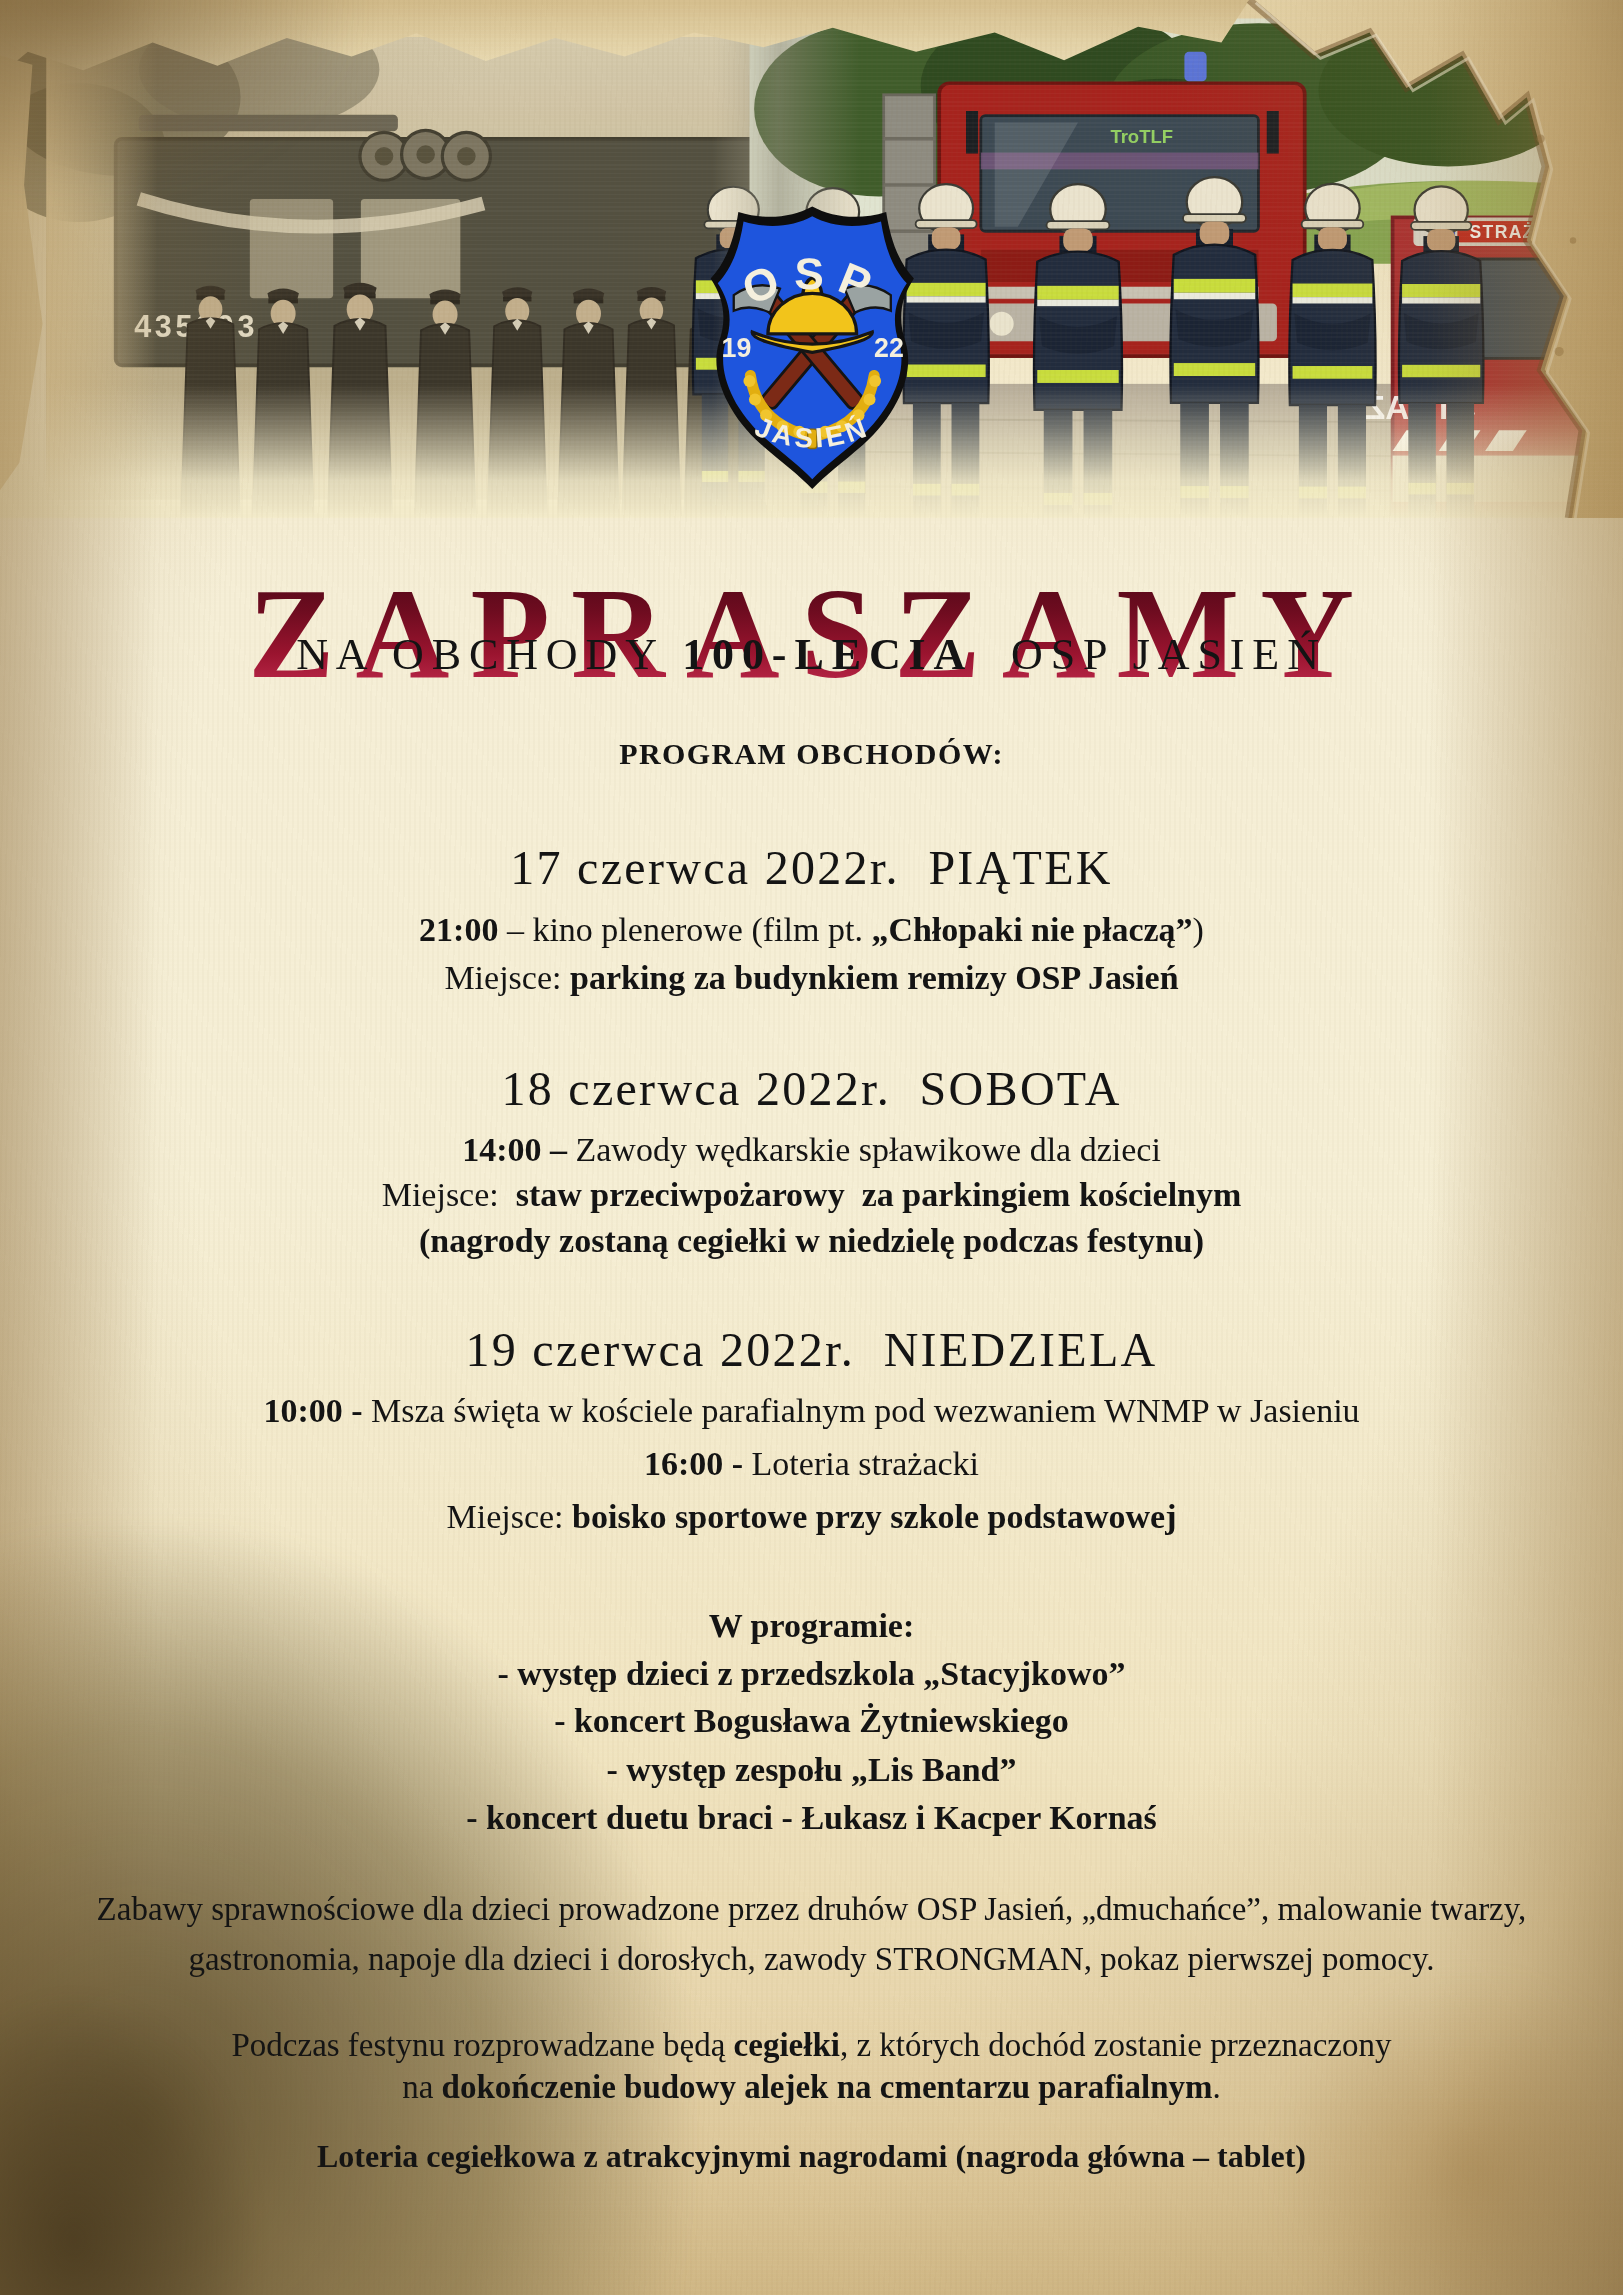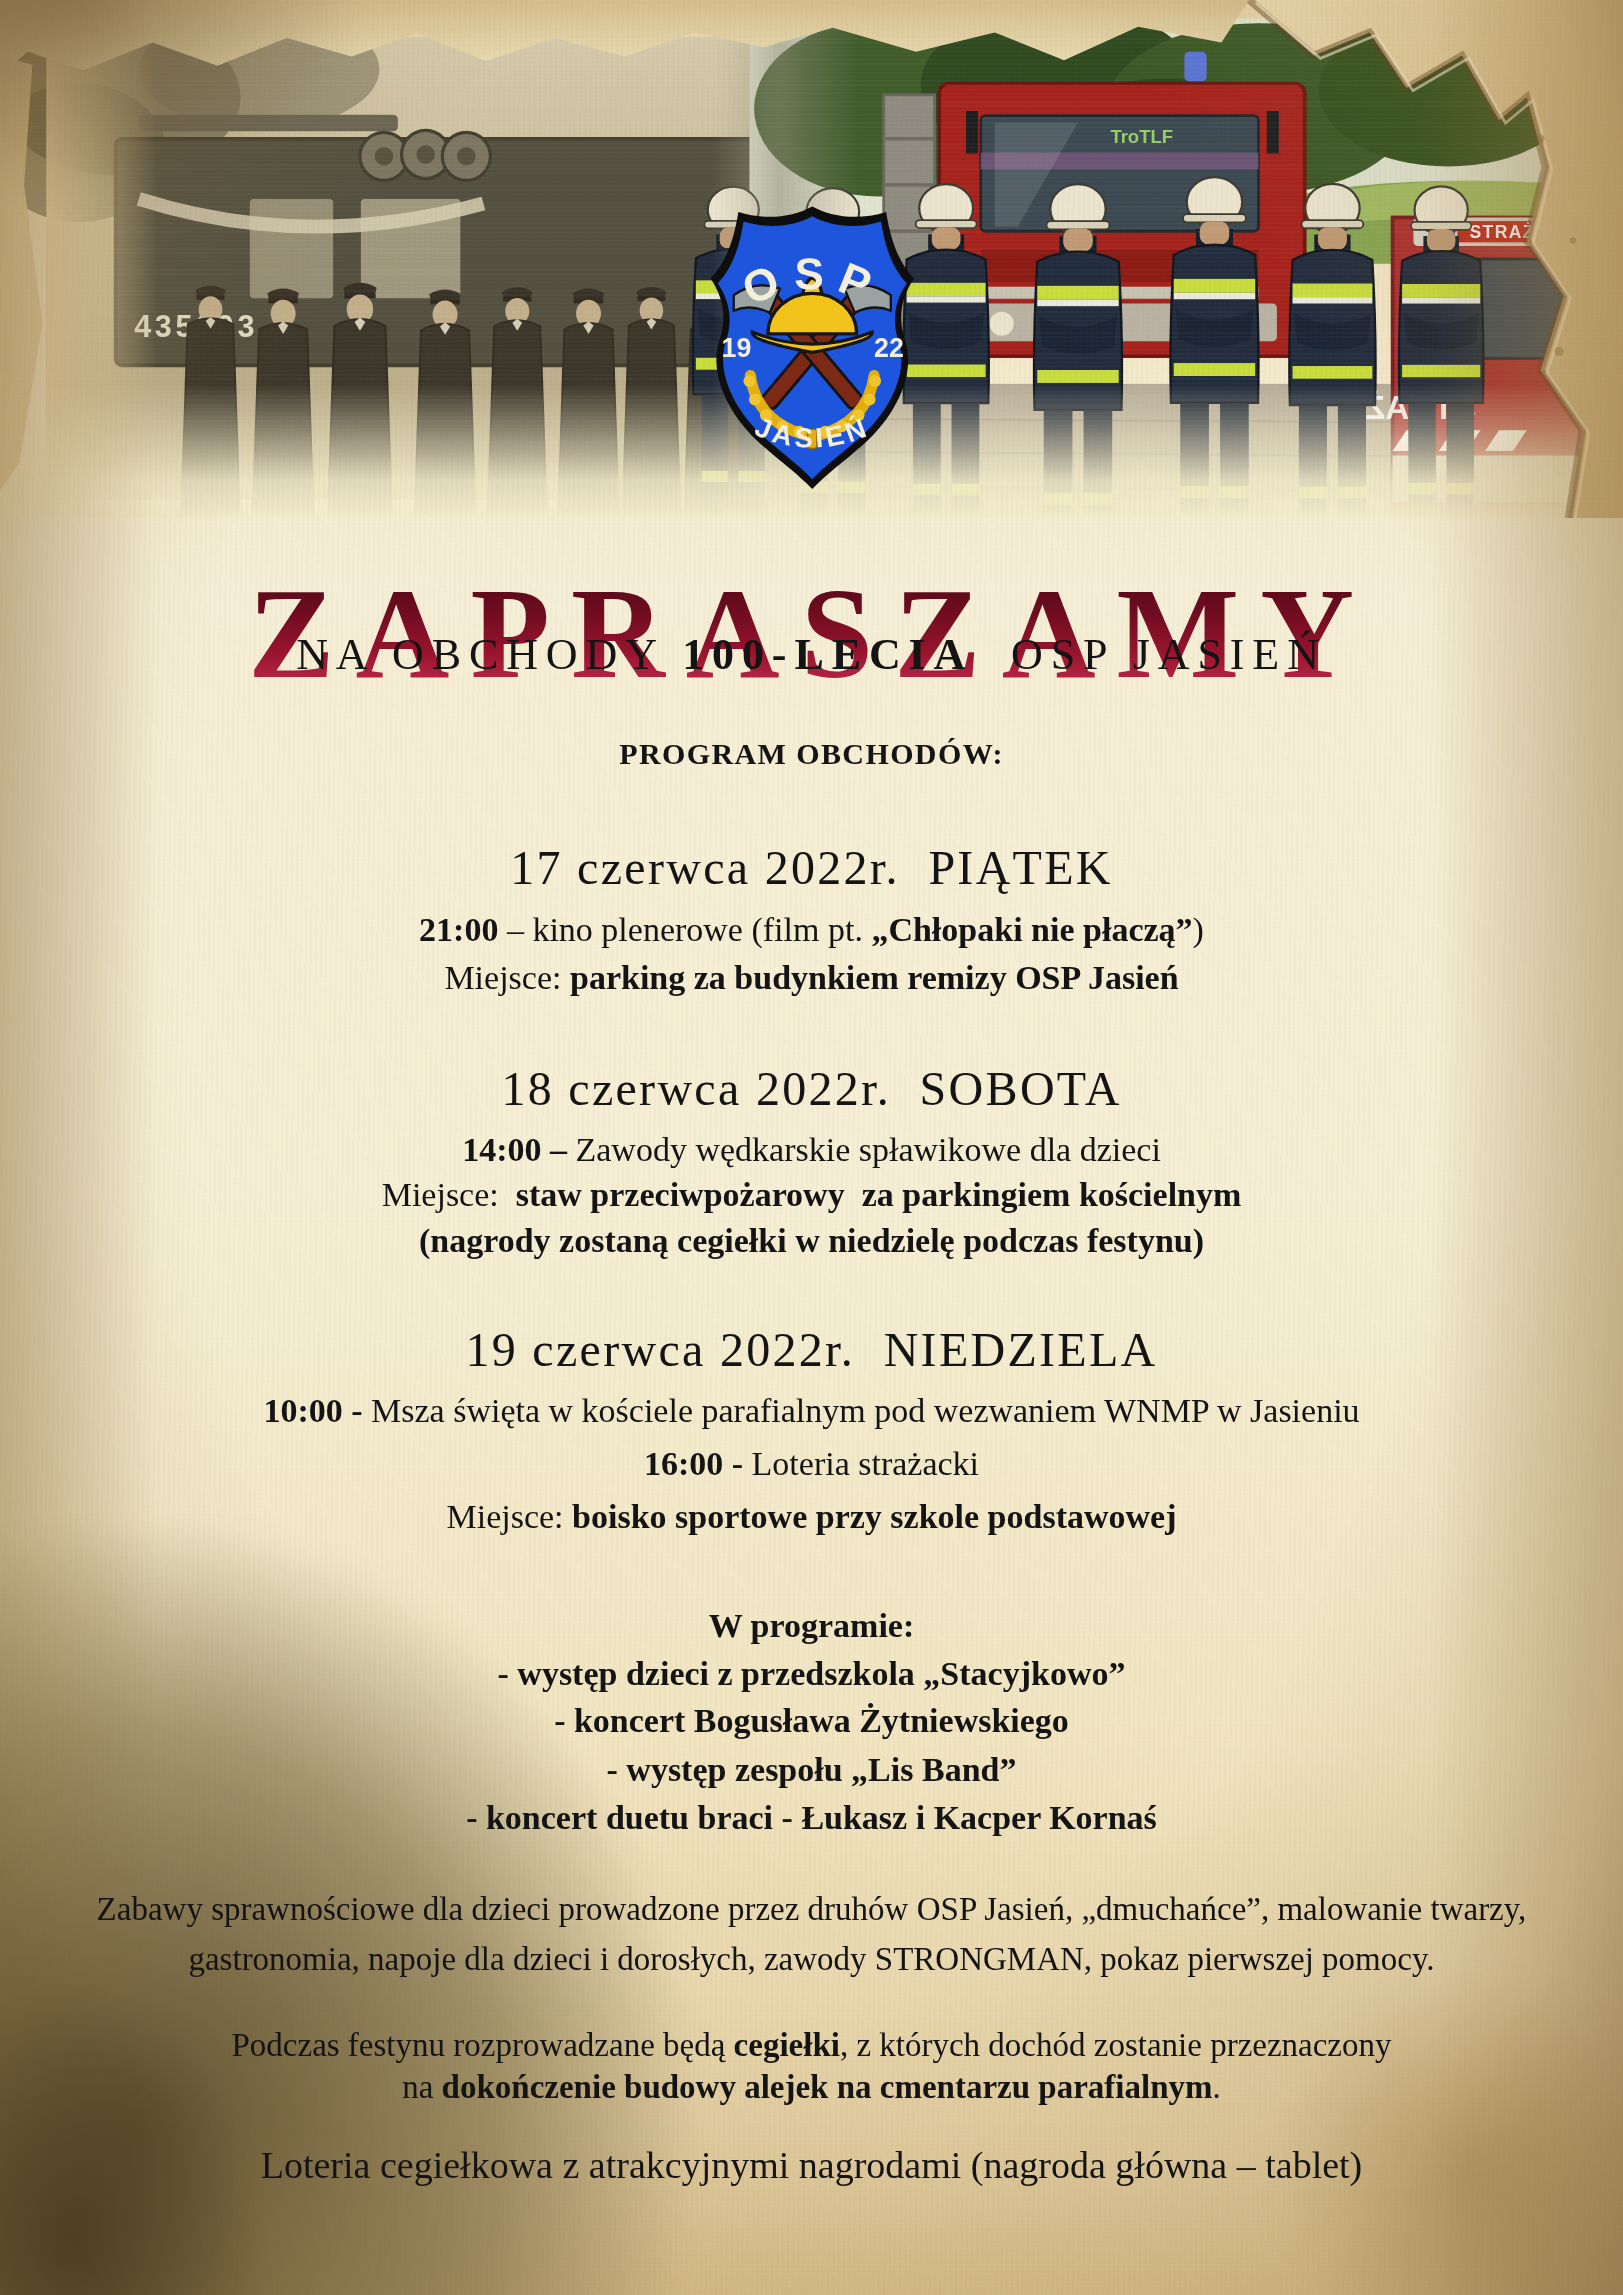--- a/index.html
+++ b/index.html
@@ -41,21 +41,21 @@
       background:linear-gradient(180deg,#4e0816 0%,#6f0c20 34%,#9a142f 66%,#c52f52 100%);
       -webkit-background-clip:text;background-clip:text;color:transparent;
     }
   }
   .subtitle{top:632px;font-size:44px;letter-spacing:7.9px;white-space:pre-wrap;}
   .kicker{top:738px;font-size:30px;font-weight:700;letter-spacing:1.4px;white-space:pre-wrap;}
   .heading{top:0;font-size:48px;font-weight:400;letter-spacing:2.3px;white-space:pre-wrap;}
   .line{top:0;font-size:34px;white-space:pre-wrap;}
   .line .b,.b{font-weight:700;}
   .para{top:0;font-size:33px;line-height:1.5;margin:16px auto;max-width:1555px;}
-  .lottery{top:2108px;font-size:38px;font-weight:400;}
+  .lottery{top:2108px;font-size:32px;font-weight:700;}
 </style>
 </head>
 <body>
 
 <div class="poster">
 
   <svg class="collage" viewBox="0 0 3508 1120" preserveAspectRatio="none">
     <defs>
       <linearGradient id="sepiaBase" x1="0" y1="0" x2="0" y2="1">
         <stop offset="0" stop-color="#d8ceb2"></stop>

